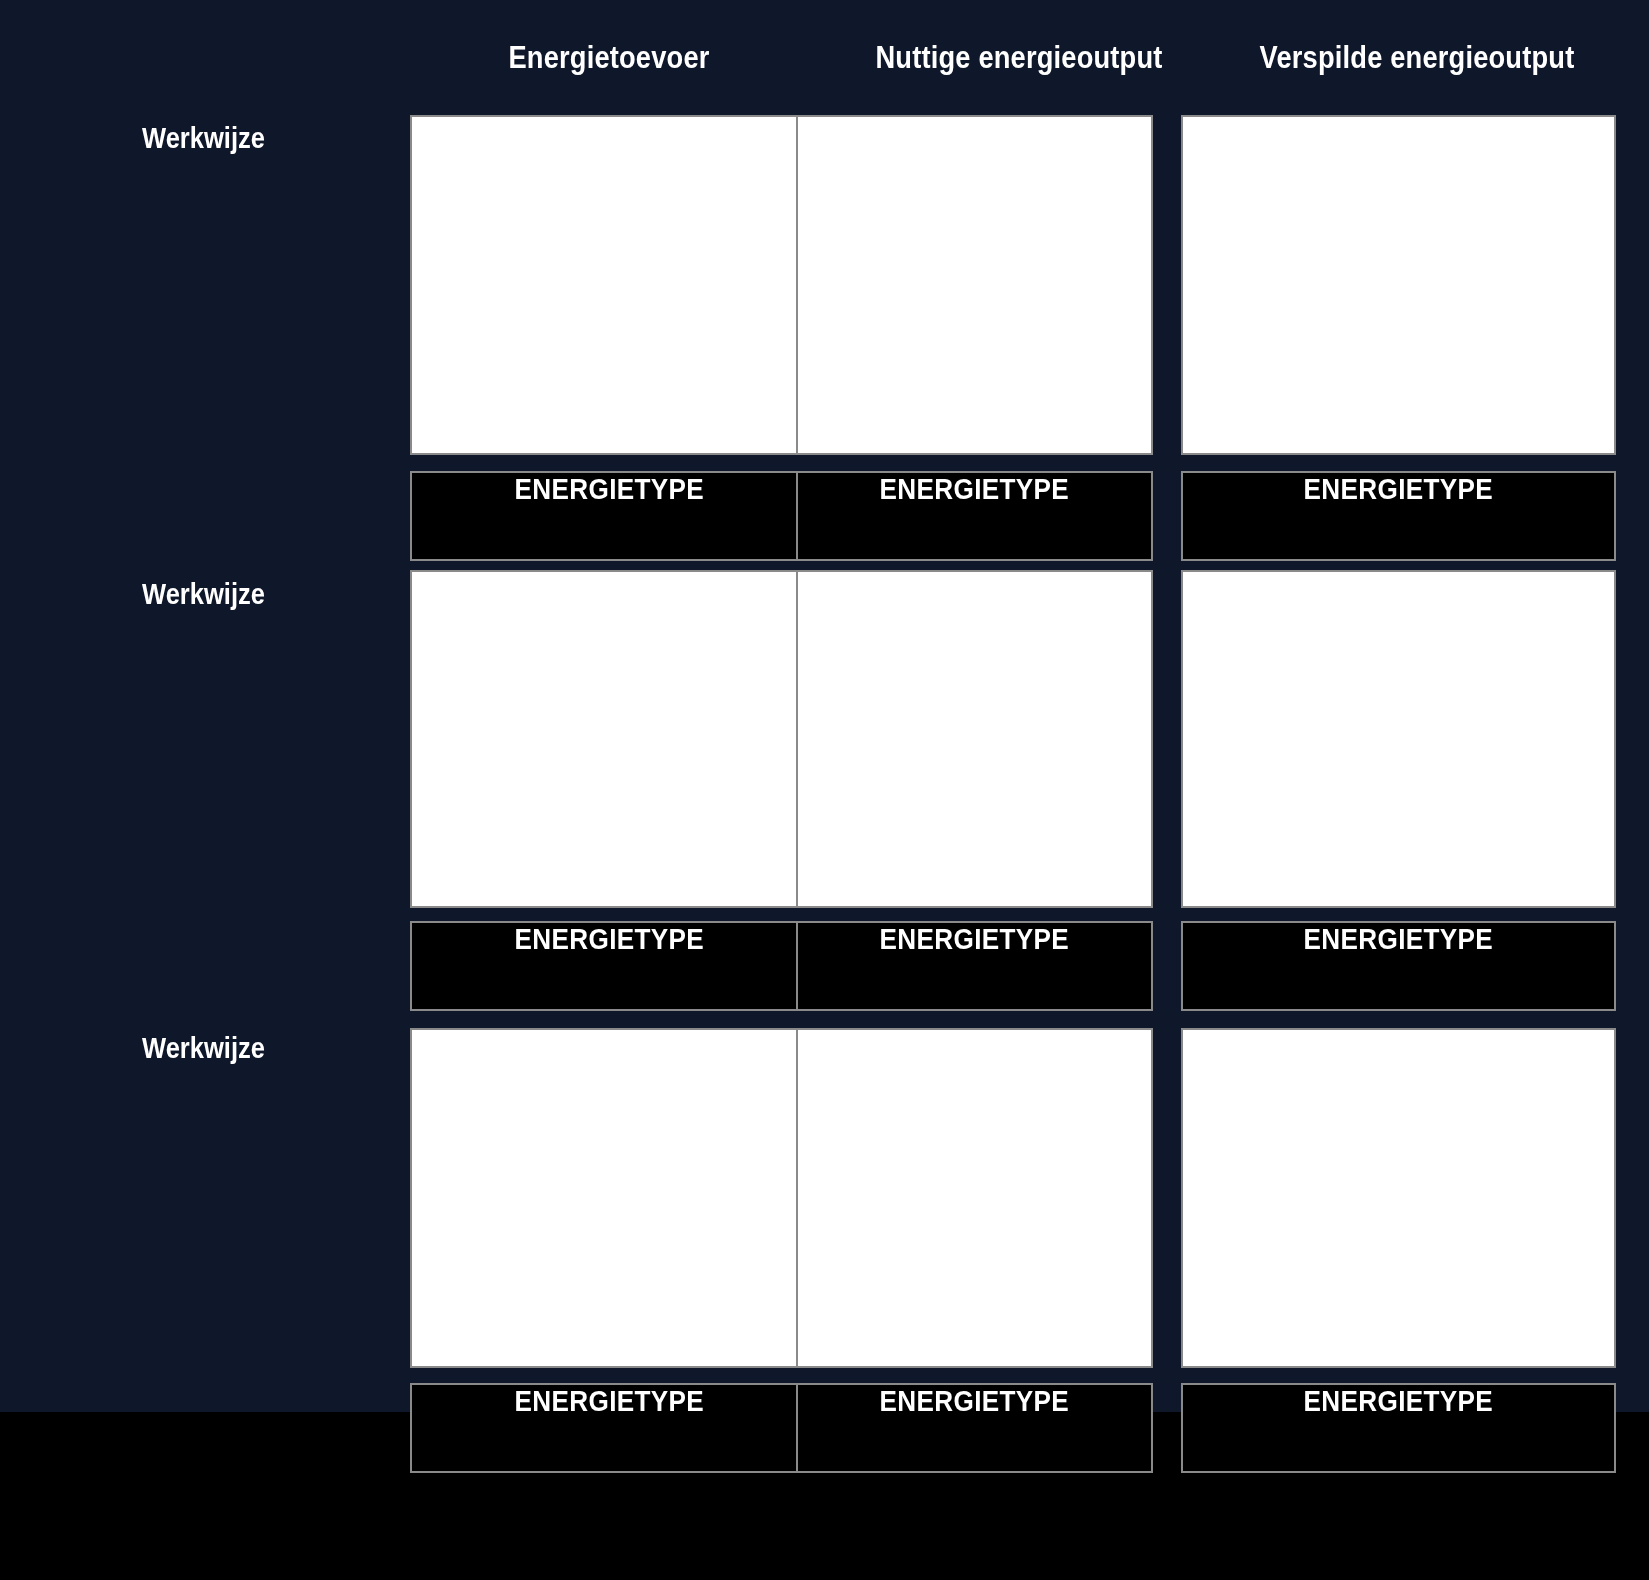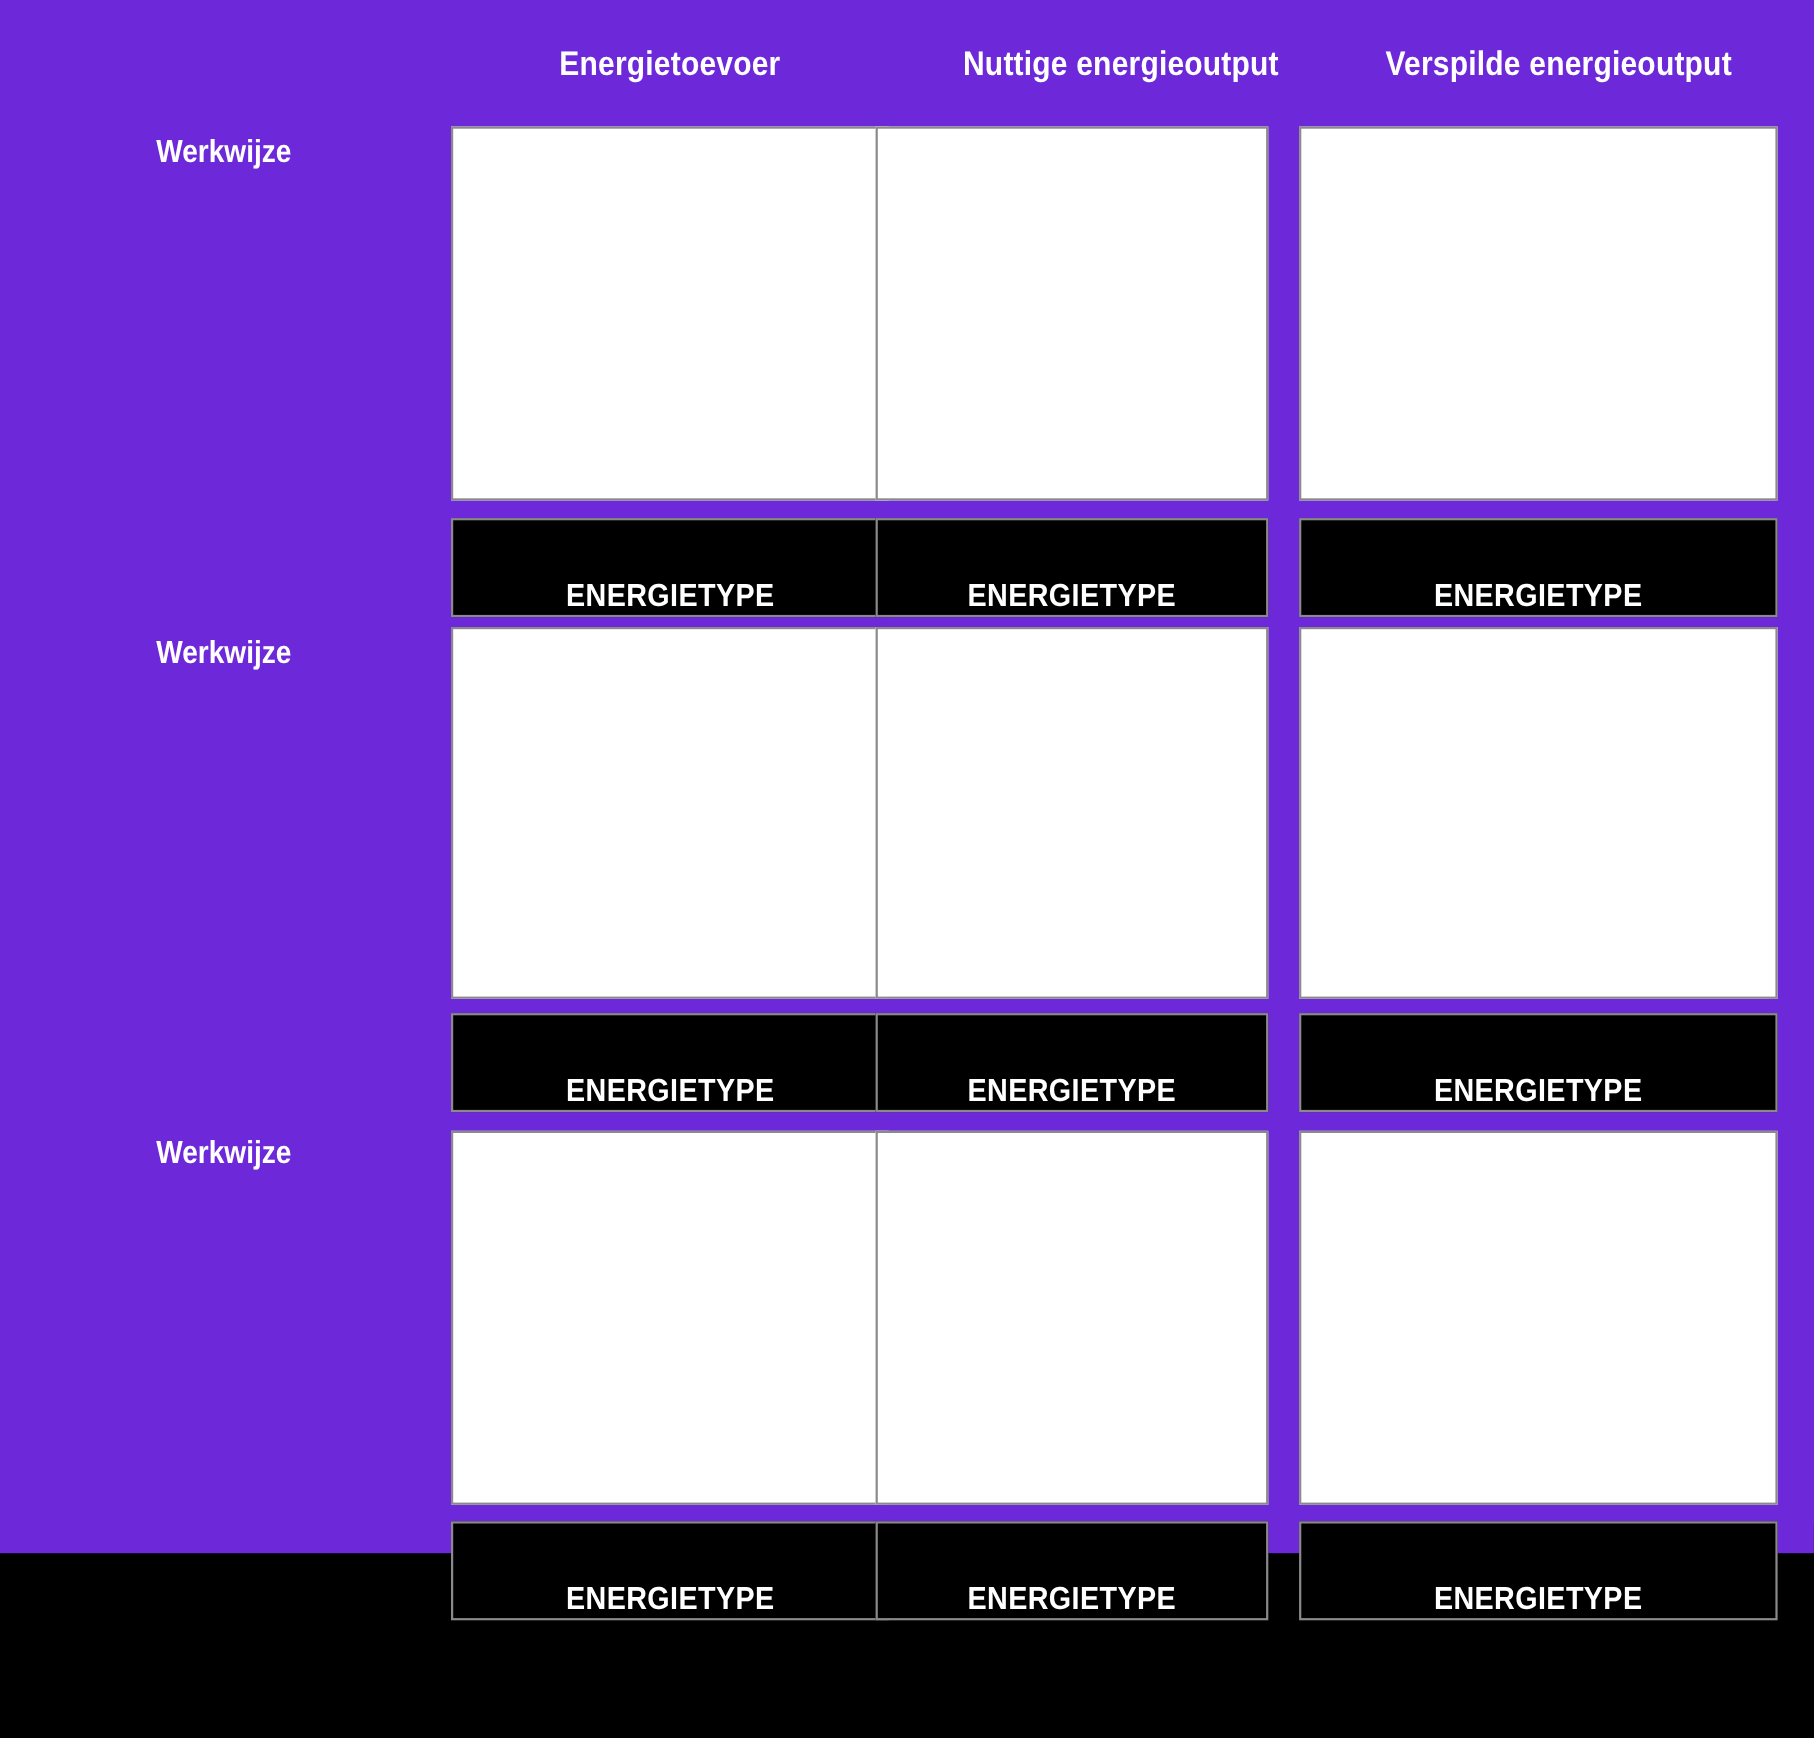--- a/index.html
+++ b/index.html
@@ -13,21 +13,21 @@
     overflow: hidden;
     font-family: "Liberation Sans", "DejaVu Sans", sans-serif;
     color: #ffffff;
     -webkit-font-smoothing: antialiased;
   }
 
   #storyboard {
     position: relative;
     width: 1649px;
     height: 1412px;
-    background: #6d28d9;
+    background: #0f172a;
     text-decoration: underline;
   }
 
   
   .col-header {
     position: absolute;
     top: 34px;
     height: 48px;
     line-height: 48px;
     text-align: center;
@@ -84,21 +84,21 @@
   .cell.r2 .cell-canvas { height: 338px; }
   .cell.r3 .cell-canvas { height: 340px; }
 
   .cell-caption {
     width: 100%;
     background: #000000;
     border: 2px solid #8a8a8a;
     box-sizing: border-box;
     height: 90px;
     display: flex;
-    align-items: flex-end;
+    align-items: flex-start;
     justify-content: center;
   }
   .cell.r1 .cell-caption { margin-top: 16px; }
   .cell.r2 .cell-caption { margin-top: 13px; }
   .cell.r3 .cell-caption { margin-top: 15px; }
 
   .cell-caption-text {
     font-size: 29px;
     font-weight: bold;
     letter-spacing: 0.4px;

